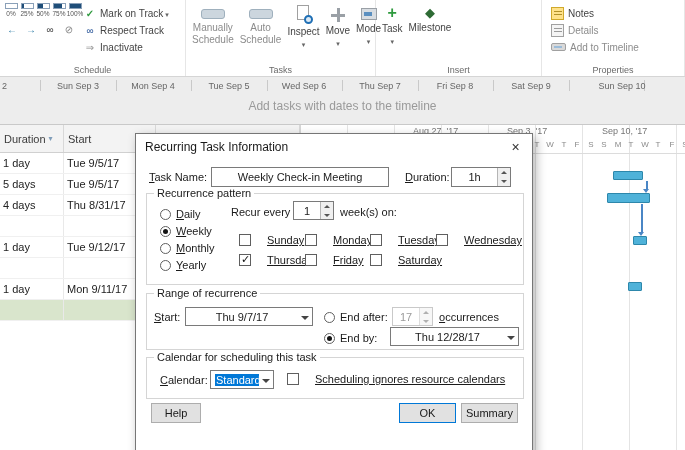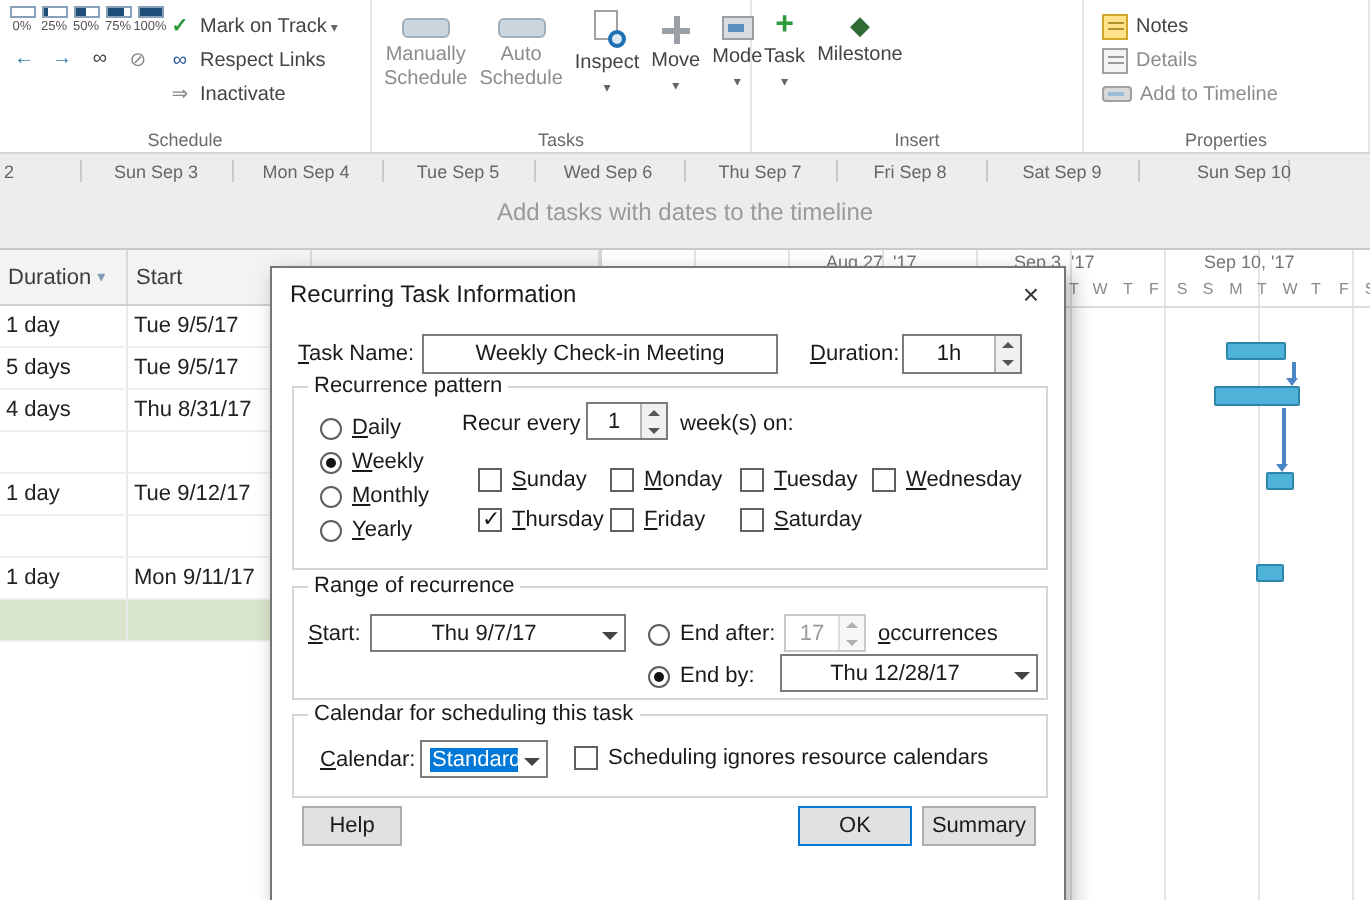--- a/index.html
+++ b/index.html
@@ -119,21 +119,21 @@
   .tbox.disabled .spin-btns i.dn::after { border-top-color:#b0b0b0; }
   .combo-arrow { width:14px; align-self:stretch; position:relative; }
   .combo-arrow::after { content:""; position:absolute; left:3px; top:8px; border-left:4px solid transparent;
                         border-right:4px solid transparent; border-top:4px solid #444; }
   .hl { background:#0078d7; color:#fff; padding:0 1px; }
   .gbox { position:absolute; border:1px solid #d5d5d5; }
   .gbox-label { position:absolute; left:7px; top:-7px; background:#fff; padding:0 3px; white-space:nowrap; }
   .radio { position:absolute; display:flex; align-items:center; gap:5px; white-space:nowrap; }
   .rdot { width:11px; height:11px; border:1px solid #5f5f5f; border-radius:50%; background:#fff; position:relative; flex:0 0 auto; }
   .radio.on .rdot::after { content:""; position:absolute; inset:2px; background:#141414; border-radius:50%; }
-  .cb { position:absolute; display:flex; align-items:flex-end; gap:5px; white-space:nowrap; }
+  .cb { position:absolute; display:flex; align-items:flex-end; gap:16px; white-space:nowrap;text-decoration:underline; }
   .cbox { width:12px; height:12px; border:1px solid #5f5f5f; background:#fff; position:relative; flex:0 0 auto; }
   .cb.on .cbox::after { content:"✓"; position:absolute; left:1px; top:-2px; font-size:11px; color:#111; }
   .btn { position:absolute; height:20px; display:flex; align-items:center; justify-content:center;
          background:#e1e1e1; border:1px solid #adadad; font-size:11px; color:#1a1a1a; }
   .btn.default { border-color:#0078d7; }
 </style>
 </head>
 <body>
 
 <div id="app">
@@ -190,21 +190,21 @@
               </div>
           </div>
         </div>
         <div class="sched-right">
           <div class="sr-item">
             <span class="sr-icon c-green">✓</span>
             <span class="dd">Mark on Track</span>
           </div>
           <div class="sr-item">
             <span class="sr-icon c-blue">∞</span>
-            <span>Respect Links</span>
+            <span>Respect Track</span>
           </div>
           <div class="sr-item">
             <span class="sr-icon c-gray">⇒</span>
             <span>Inactivate</span>
           </div>
         </div>
       </div>
       <div class="g-label">Schedule</div>
     </div>
 

